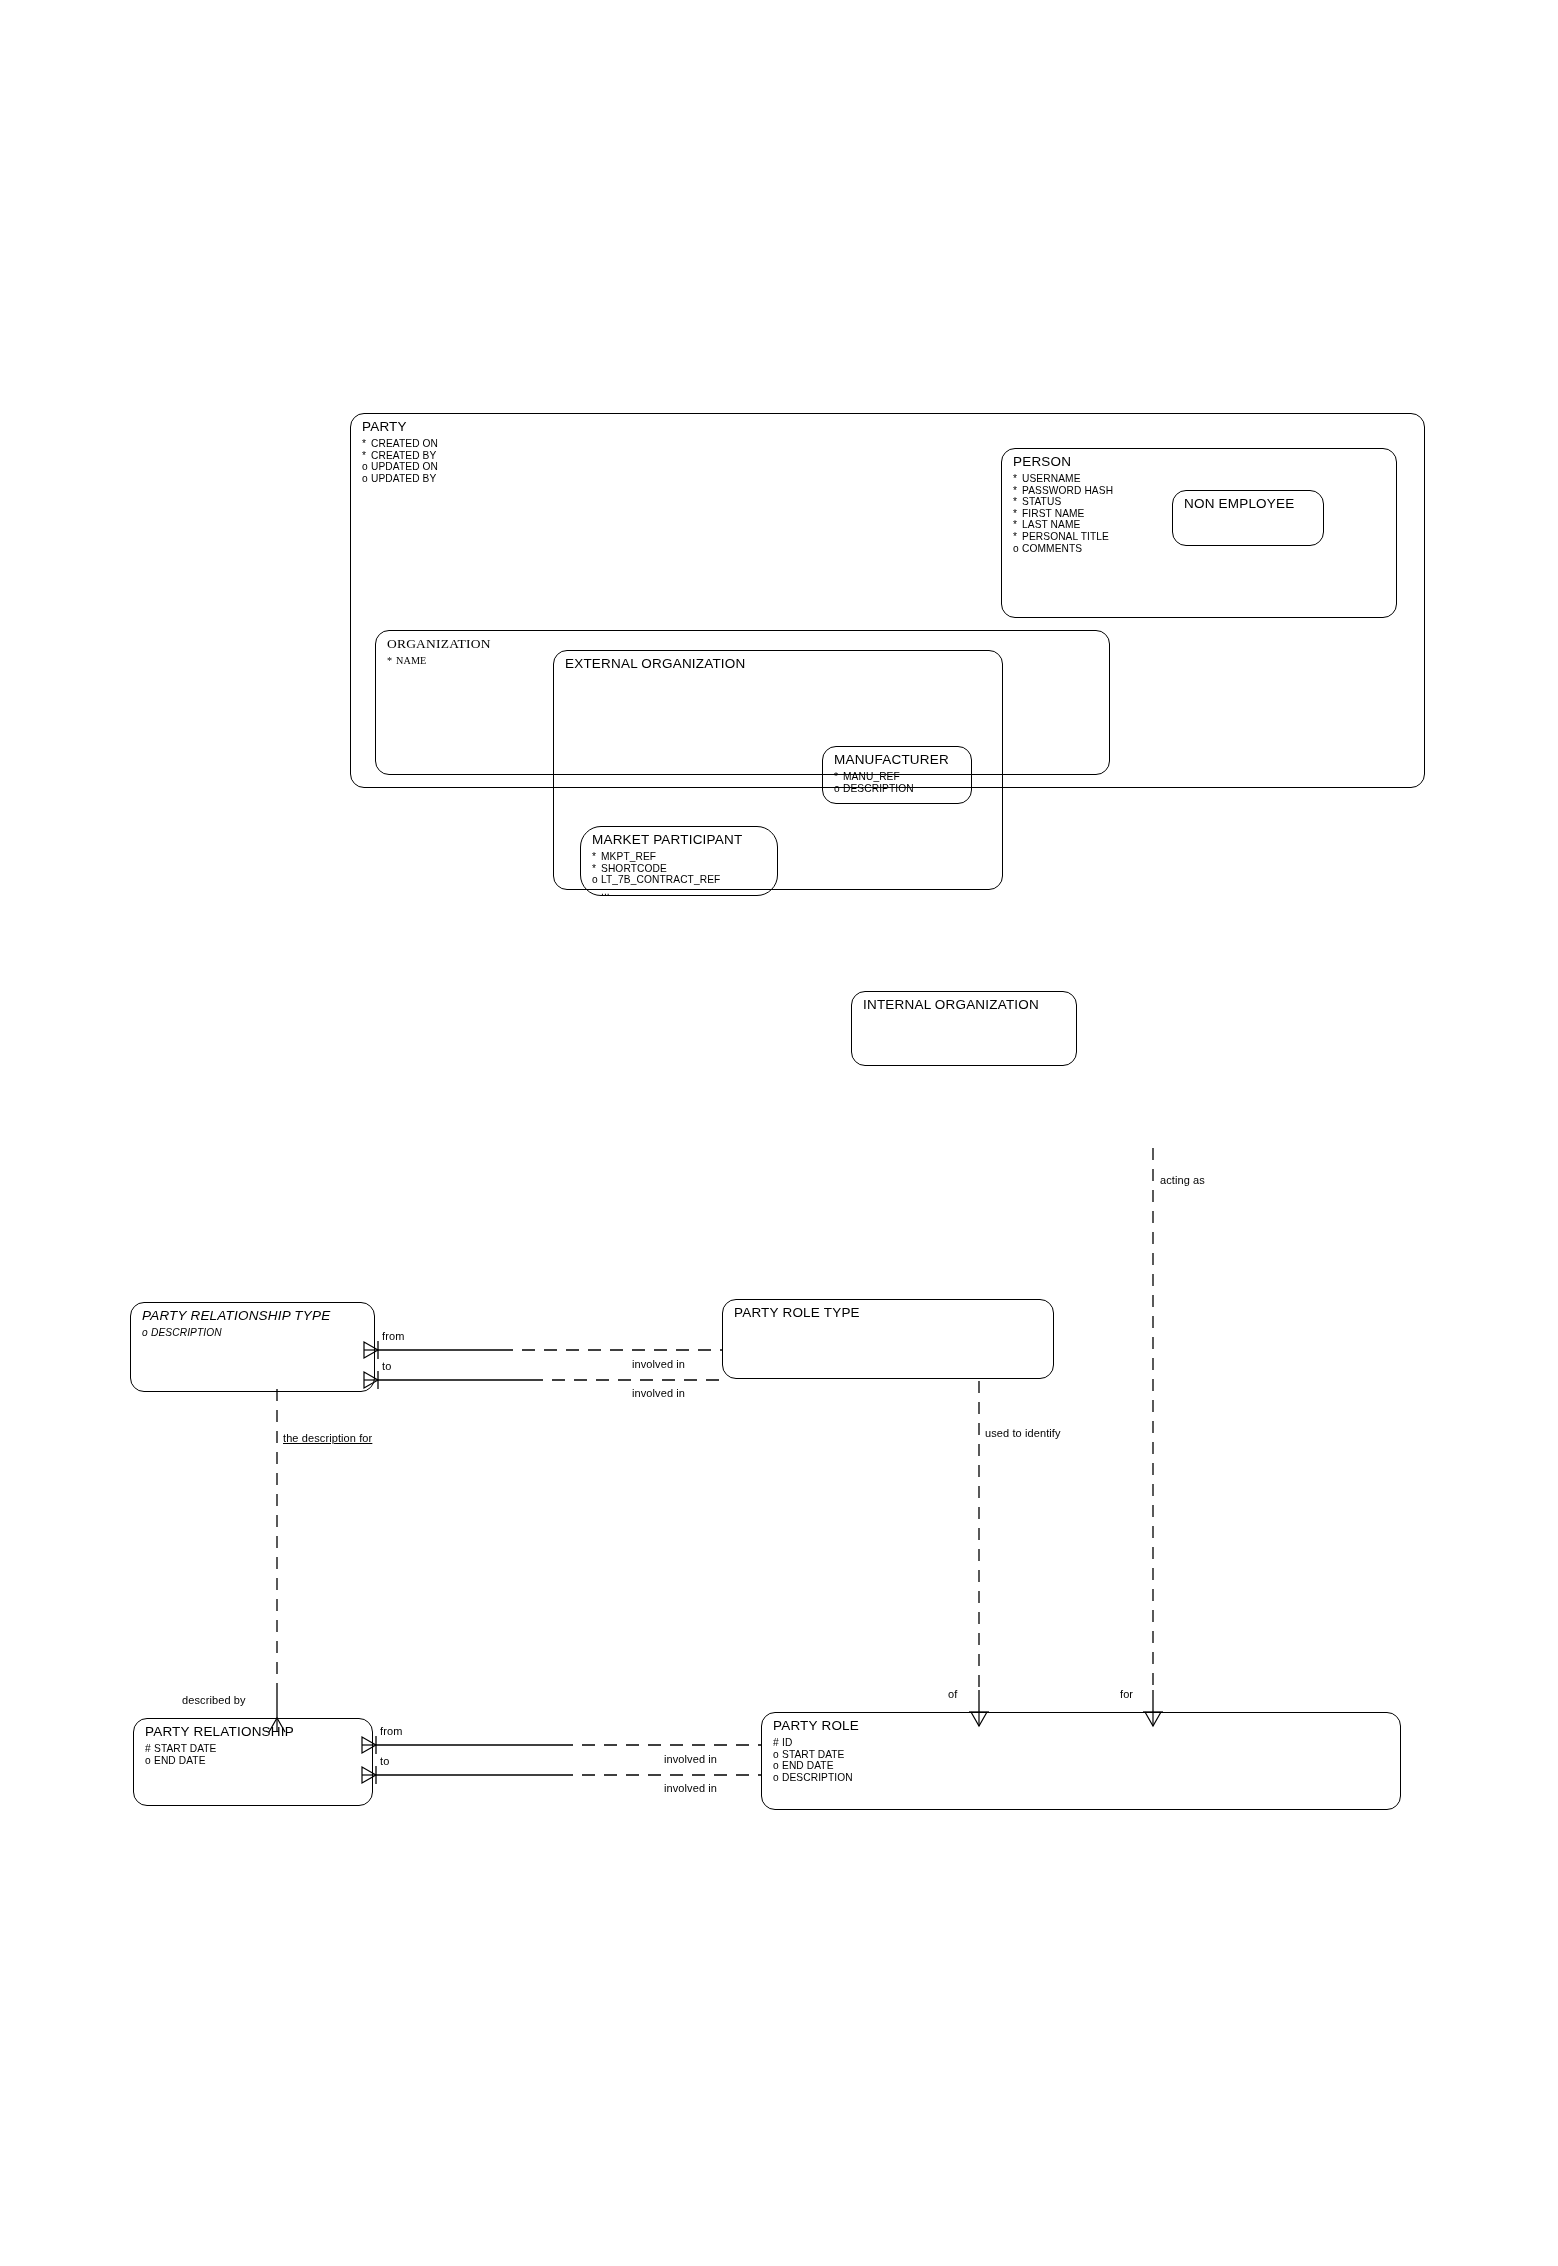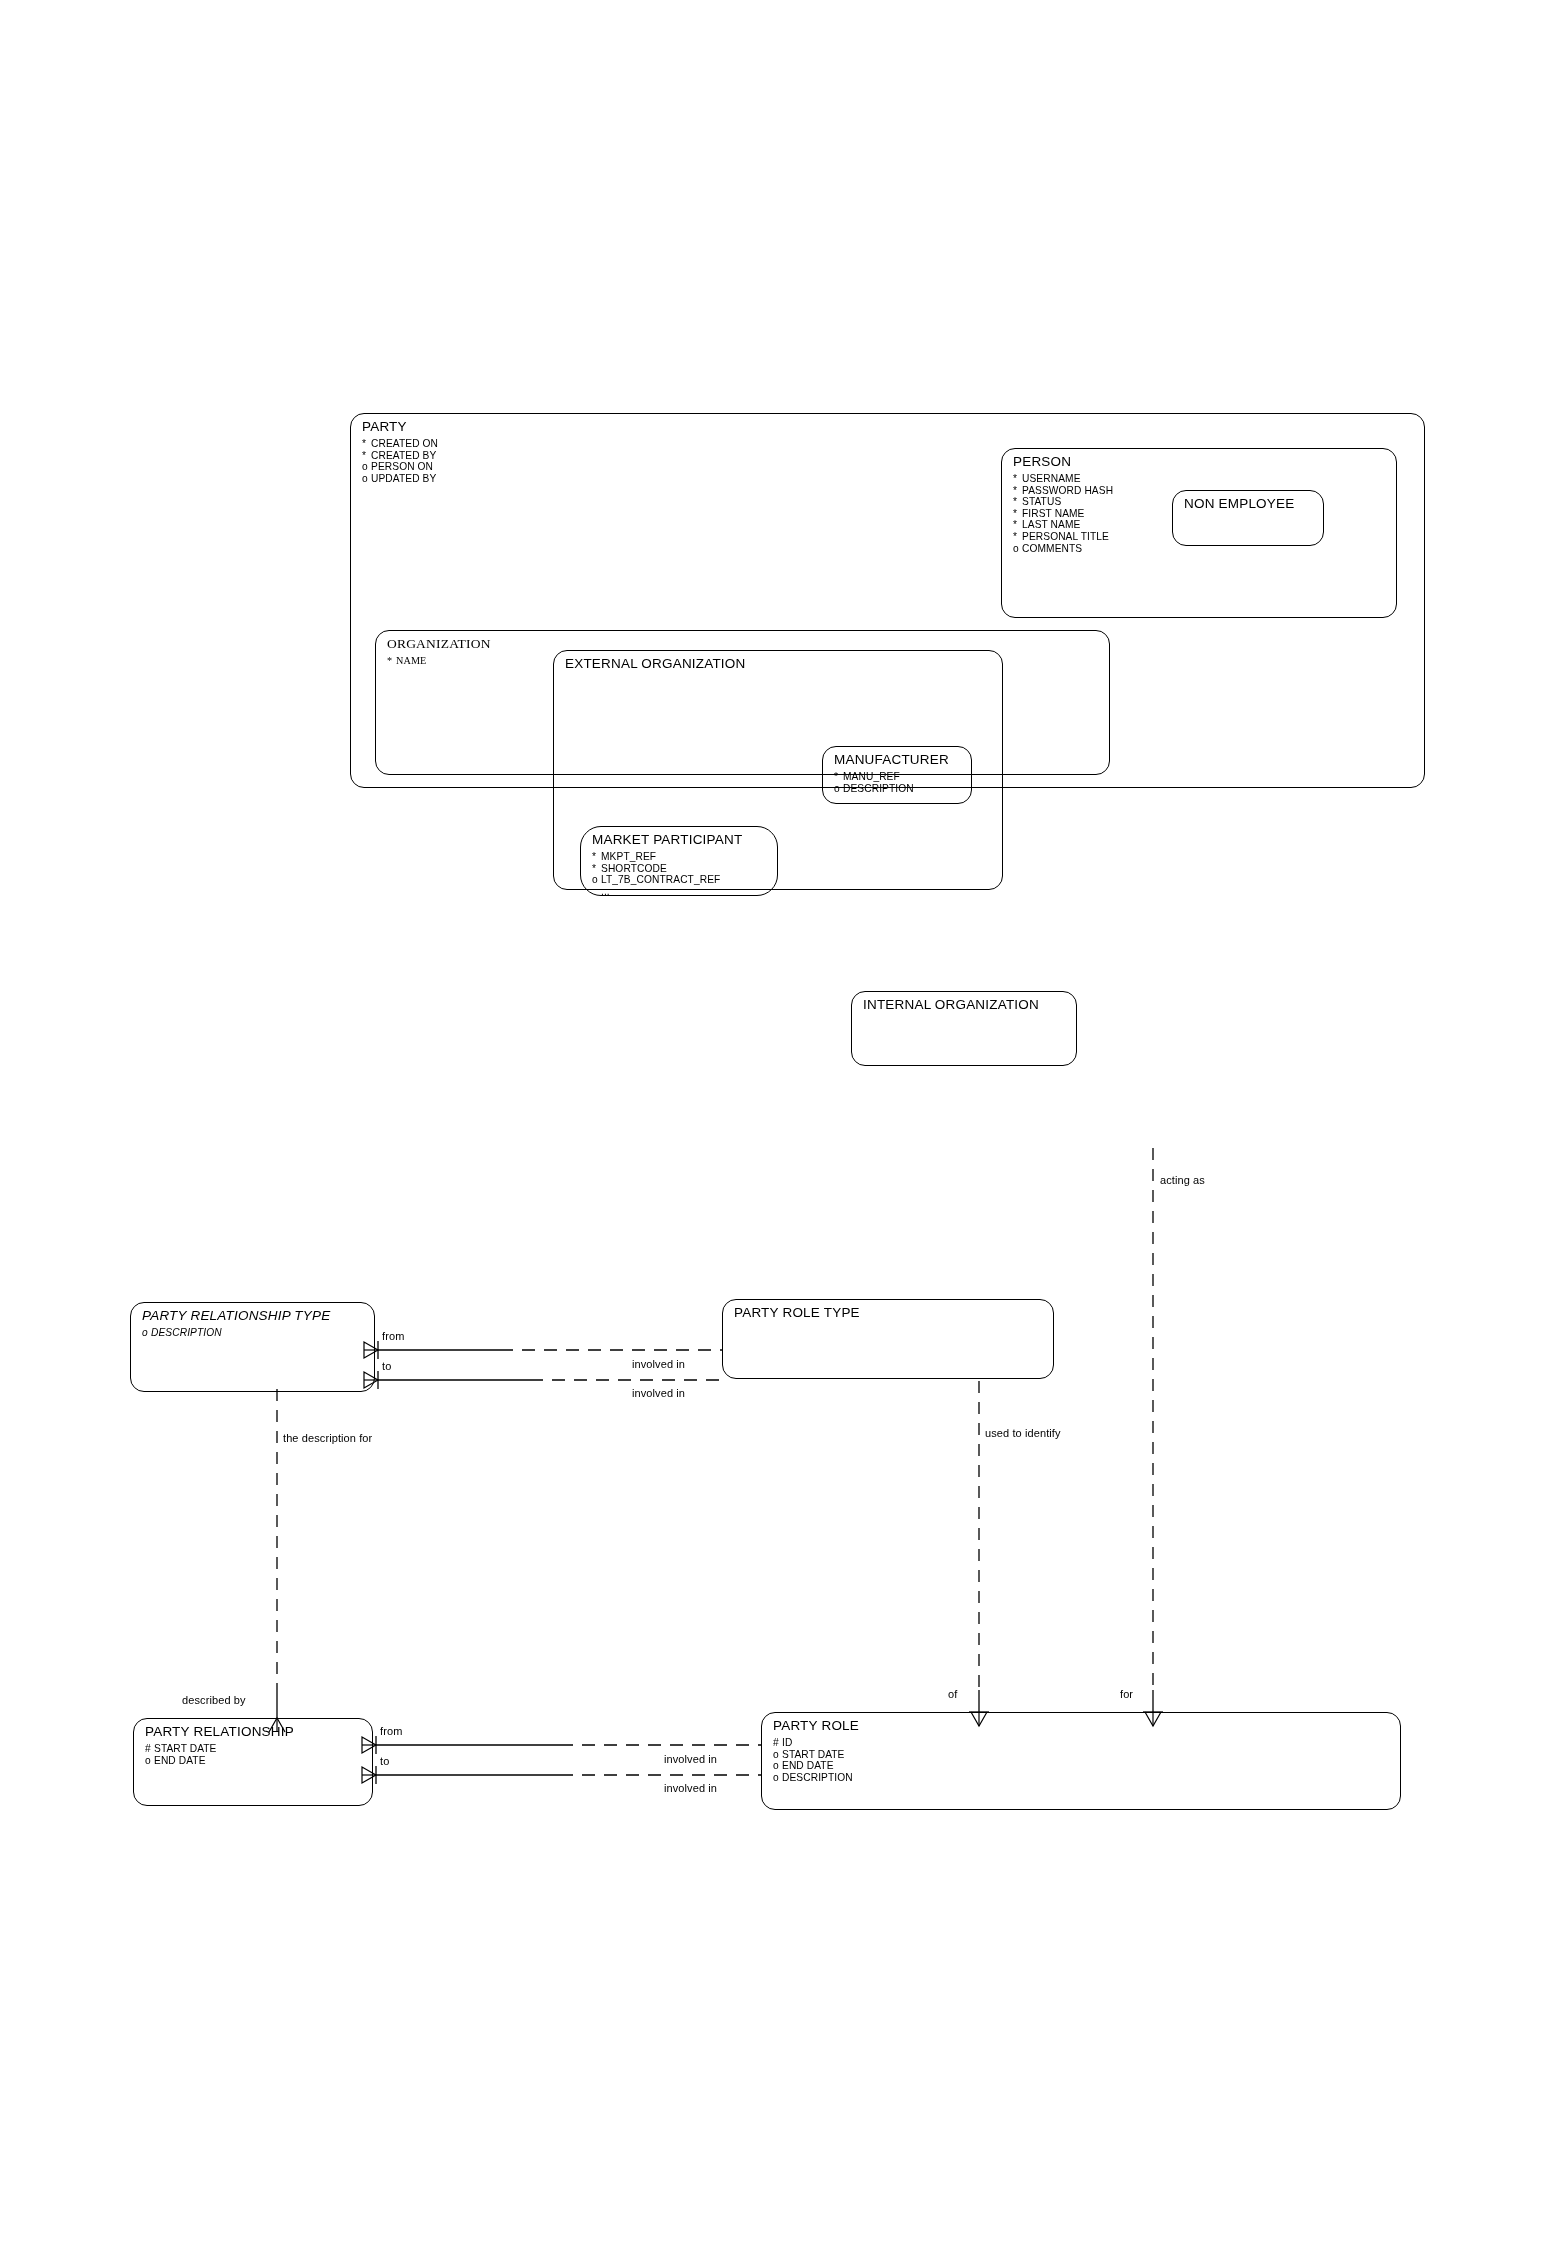--- a/index.html
+++ b/index.html
@@ -21,21 +21,21 @@
 </head>
 <body>
 
 <div id="canvas">
 
   <div class="ent" style="left:350px;top:413px;width:1075px;height:375px;">
     <div class="title">PARTY</div>
     <div class="attrs">
       <div class="attr"><span class="mk">*</span><span>CREATED ON</span></div>
       <div class="attr"><span class="mk">*</span><span>CREATED BY</span></div>
-      <div class="attr"><span class="mk">o</span><span>PERSON ON</span></div>
+      <div class="attr"><span class="mk">o</span><span>UPDATED ON</span></div>
       <div class="attr"><span class="mk">o</span><span>UPDATED BY</span></div>
     </div>
   </div>
 
   <div class="ent" style="left:1001px;top:448px;width:396px;height:170px;">
     <div class="title">PERSON</div>
     <div class="attrs">
       <div class="attr"><span class="mk">*</span><span>USERNAME</span></div>
       <div class="attr"><span class="mk">*</span><span>PASSWORD HASH</span></div>
       <div class="attr"><span class="mk">*</span><span>STATUS</span></div>
@@ -171,21 +171,21 @@
 
   </svg>
 
   <div class="rel-label" style="left:1160px;top:1150px;margin-top:24px;">acting as</div>
 
   <div class="rel-label" style="left:382px;top:1330px;">from</div>
   <div class="rel-label" style="left:382px;top:1360px;">to</div>
   <div class="rel-label" style="left:632px;top:1358px;">involved in</div>
   <div class="rel-label" style="left:632px;top:1387px;">involved in</div>
 
-  <div class="rel-label" style="left:283px;top:1432px;">the description for</div>
+  <div class="rel-label" style="left:283px;top:1432px;text-decoration:underline;">the description for</div>
   <div class="rel-label" style="left:985px;top:1427px;">used to identify</div>
 
   <div class="rel-label" style="left:182px;top:1694px;">described by</div>
 
   <div class="rel-label" style="left:380px;top:1725px;">from</div>
   <div class="rel-label" style="left:380px;top:1755px;">to</div>
   <div class="rel-label" style="left:664px;top:1753px;">involved in</div>
   <div class="rel-label" style="left:664px;top:1782px;">involved in</div>
 
   <div class="rel-label" style="left:948px;top:1688px;">of</div>

